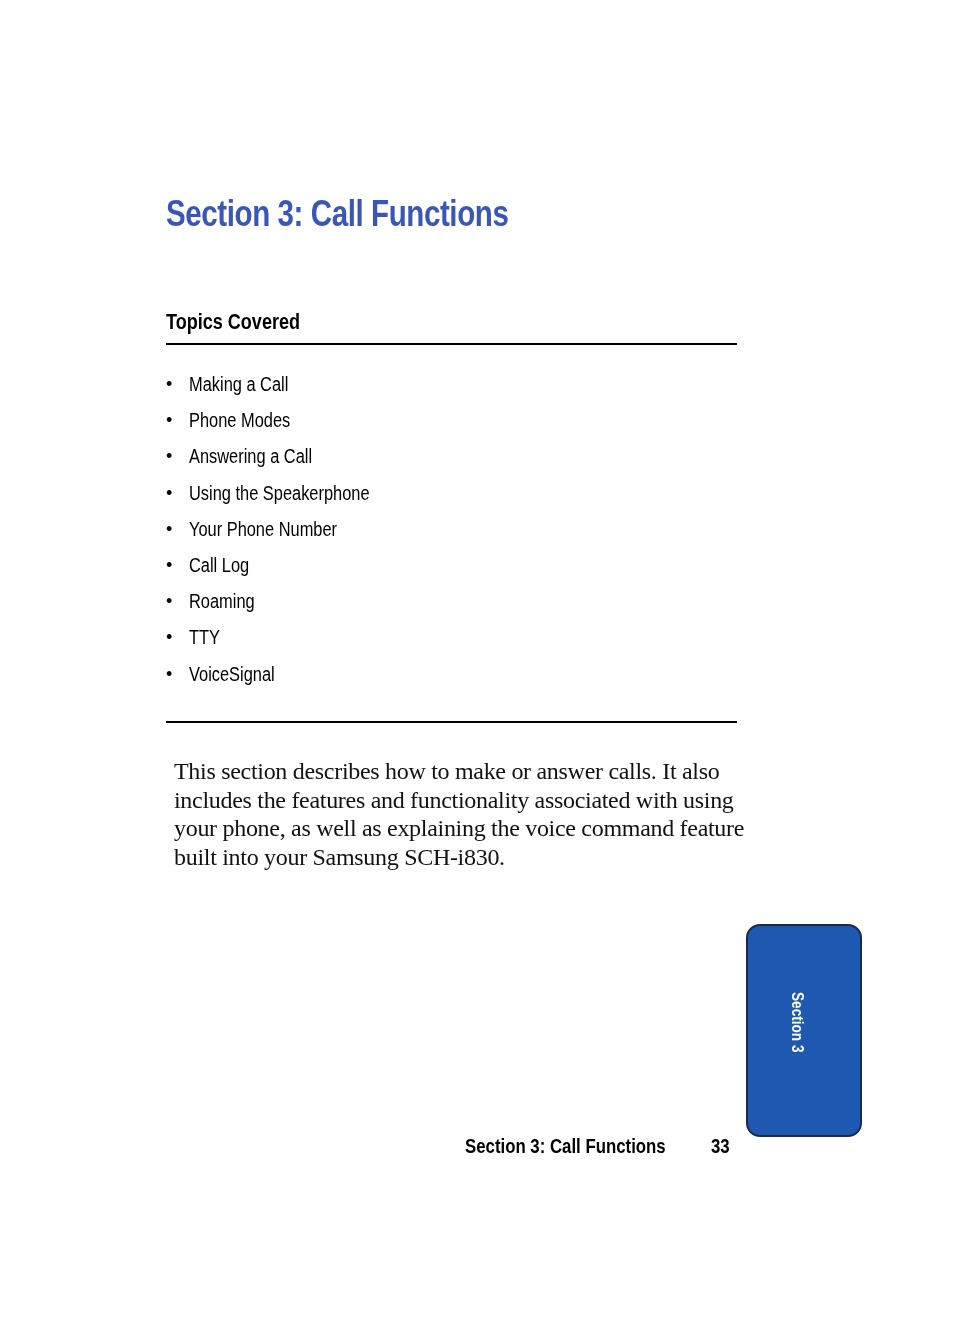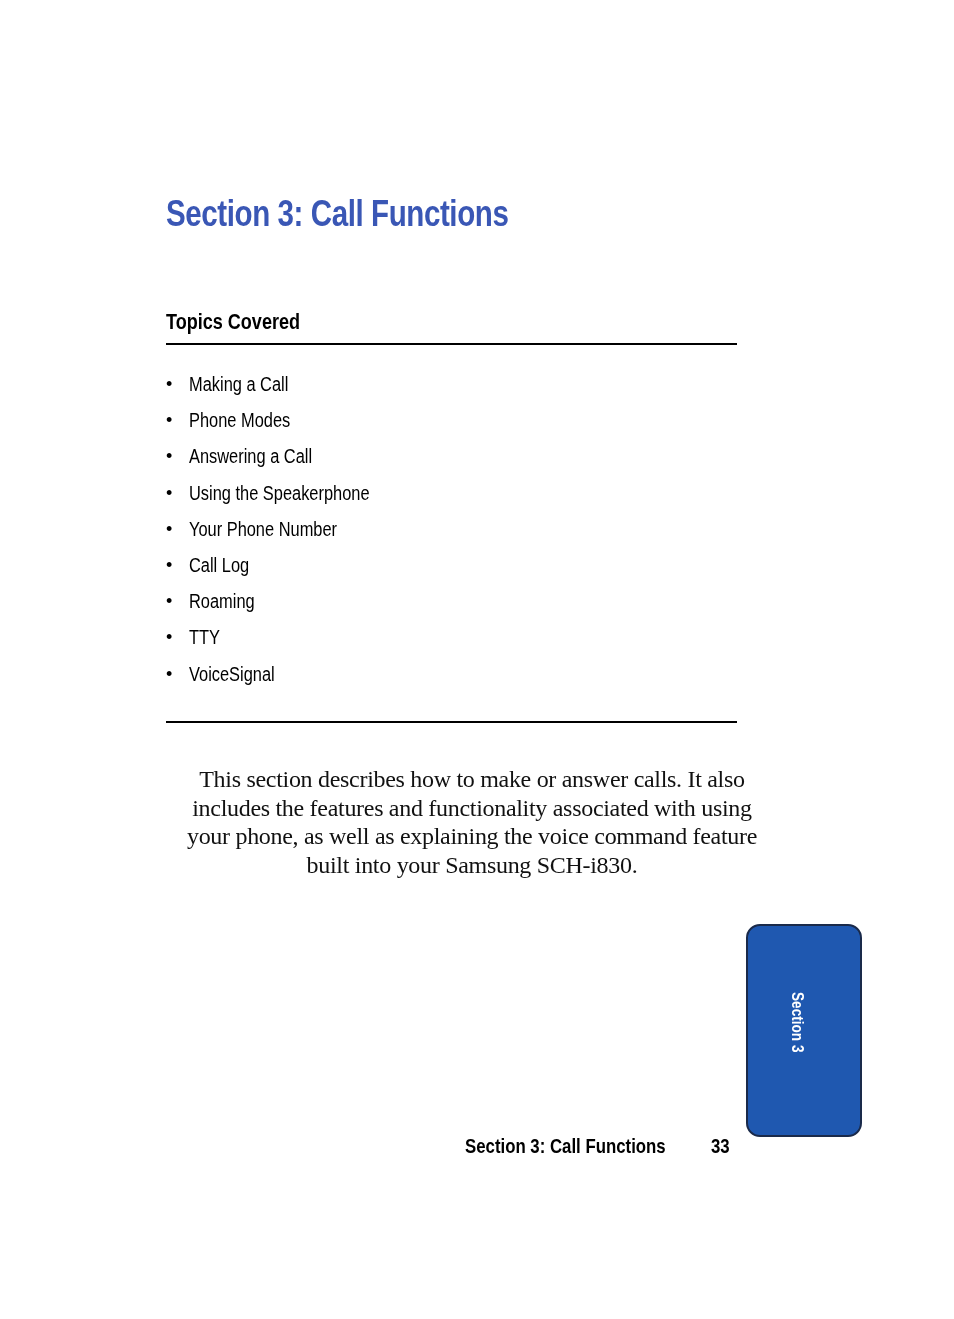--- a/index.html
+++ b/index.html
@@ -100,20 +100,20 @@
       <span class="topic-label">TTY</span>
     </li>
   <li>
       <span class="bullet">•</span>
       <span class="topic-label">VoiceSignal</span>
     </li>
 </ul>
 
 <div class="rule bottom"></div>
 
-<p class="body-text" style="margin:16px;text-align:center;">This section describes how to make or answer calls. It also includes the features and functionality associated with using your phone, as well as explaining the voice command feature built into your Samsung SCH-i830.</p>
+<p class="body-text" style="margin:8px;">This section describes how to make or answer calls. It also includes the features and functionality associated with using your phone, as well as explaining the voice command feature built into your Samsung SCH-i830.</p>
 
 <div class="side-tab">
   <span class="side-tab-label">Section 3</span>
 </div>
 
 <div class="footer-title">Section 3: Call Functions</div>
 <div class="footer-page">33</div>
 
 </body></html>

